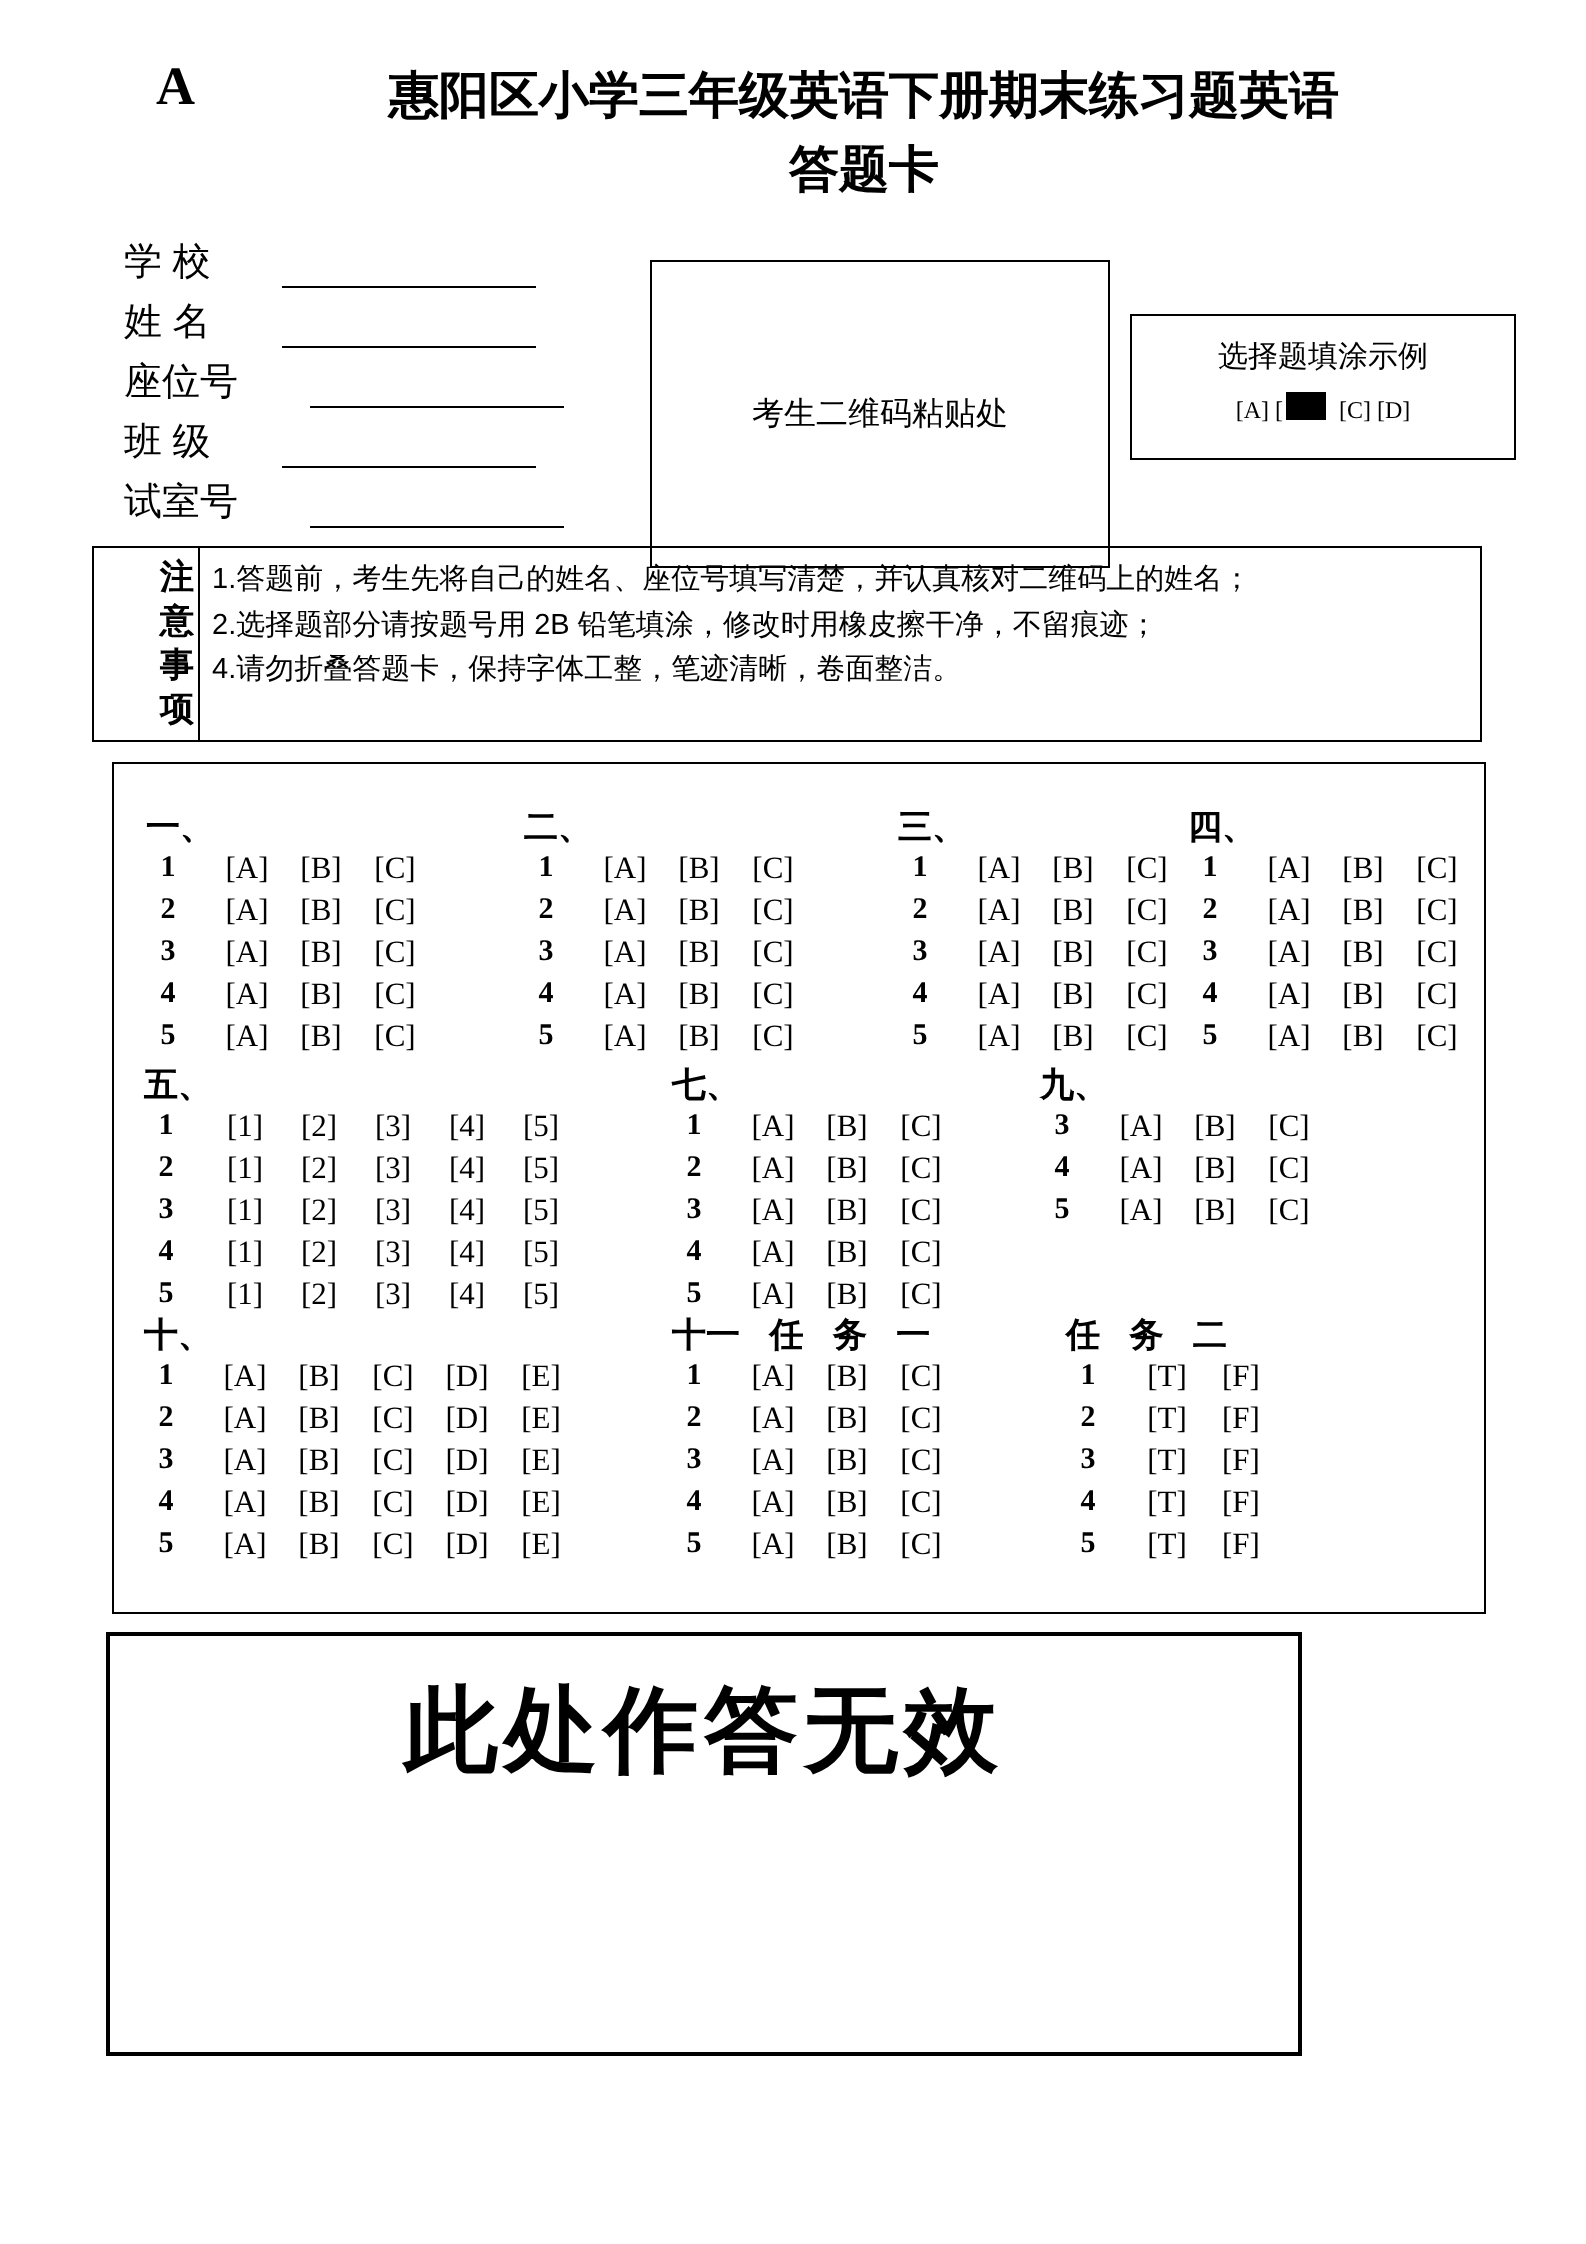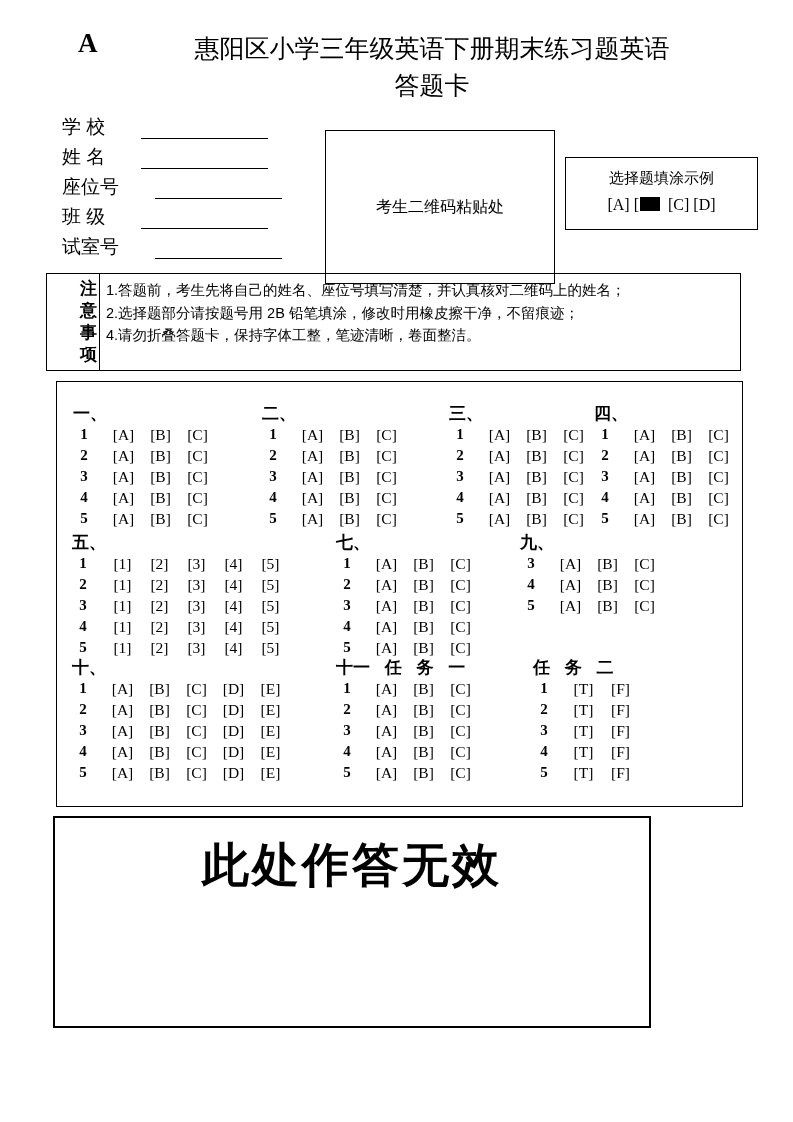--- a/index.html
+++ b/index.html
@@ -8,37 +8,37 @@
     background:#ffffff; color:#000;
     font-family:"Liberation Sans", sans-serif;
     overflow:hidden;
   }
   .version {
     position:absolute; left:78px; top:28px;
     font-family:"Liberation Serif", serif; font-weight:bold; font-size:27px;
   }
   .titles {
     position:absolute; left:72px; top:30px; width:720px;
-    text-align:center; font-weight:normal; font-size:25px; line-height:37px;
+    text-align:center; font-weight:bold; font-size:25px; line-height:37px;
   }
   .info-fields { position:absolute; left:62px; top:114px; }
-  .field-row { height:30px; display:flex; align-items:flex-start; font-size:19px;gap:36px; }
+  .field-row { height:30px; display:flex; align-items:flex-end; font-size:19px;gap:36px; }
   .field-label { display:inline-block; white-space:pre; }
   .field-line { display:inline-block; width:127px; height:24px; border-bottom:1.5px solid #000; }
   .qr-box {
     position:absolute; left:325px; top:130px; width:230px; height:154px;
     border:1px solid #000; box-sizing:border-box;
     display:flex; align-items:center; justify-content:center; font-size:16px;
   }
   .example-box {
     position:absolute; left:565px; top:157px; width:193px; height:73px;
     border:1px solid #000; box-sizing:border-box;
     text-align:center; font-size:15px; padding-top:11px;
   }
-  .example-line { margin-top:8px; font-family:"Liberation Serif", serif; font-size:16px; }
+  .example-line { margin-top:8px; font-family:"Liberation Serif", serif; font-size:12px; }
   .filled-block { display:inline-block; width:20px; height:14px; background:#000; vertical-align:-1px; margin:0 4px 0 1px; }
   .notice-box {
     position:absolute; left:46px; top:273px; width:695px; height:98px;
     border:1px solid #000; box-sizing:border-box; display:flex;
   }
   .notice-side {
     width:53px; border-right:1px solid #000; box-sizing:border-box;
     display:flex; flex-direction:column; justify-content:center; align-items:flex-end;
     padding-right:2px; font-weight:bold; font-size:17px; line-height:22px;
   }

